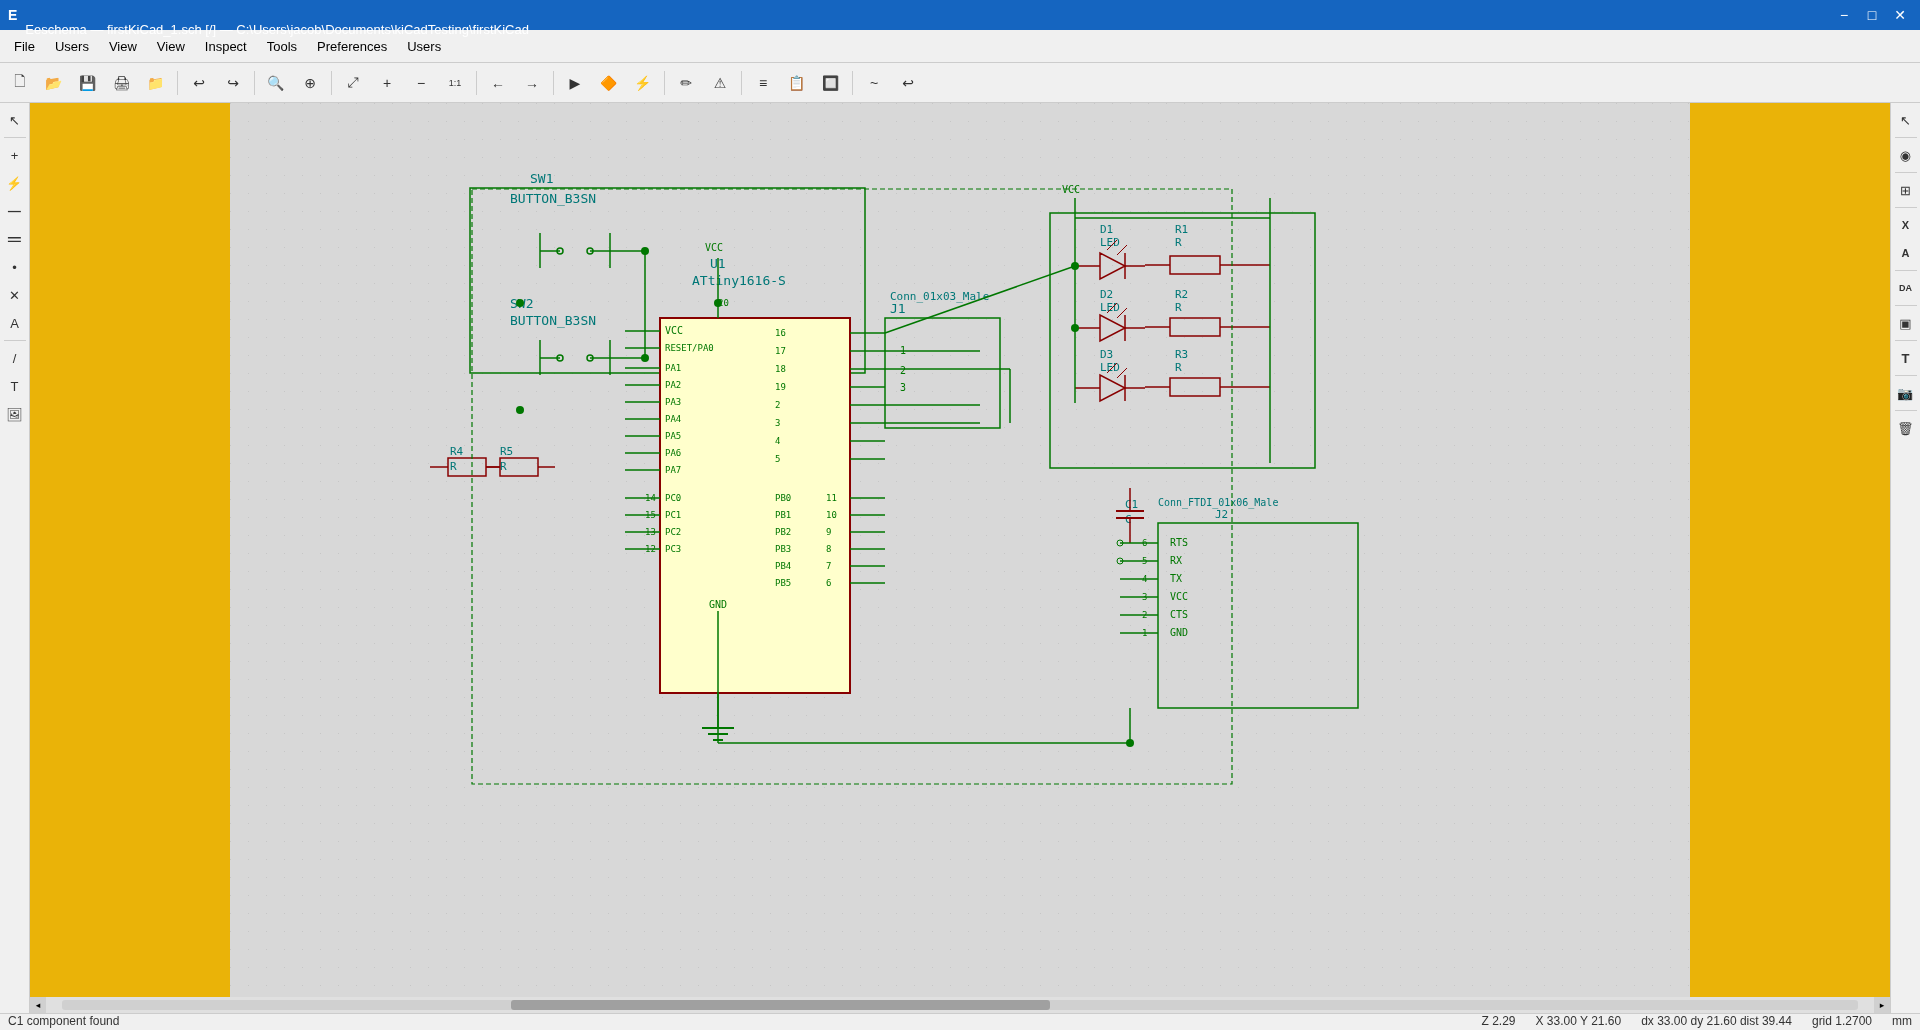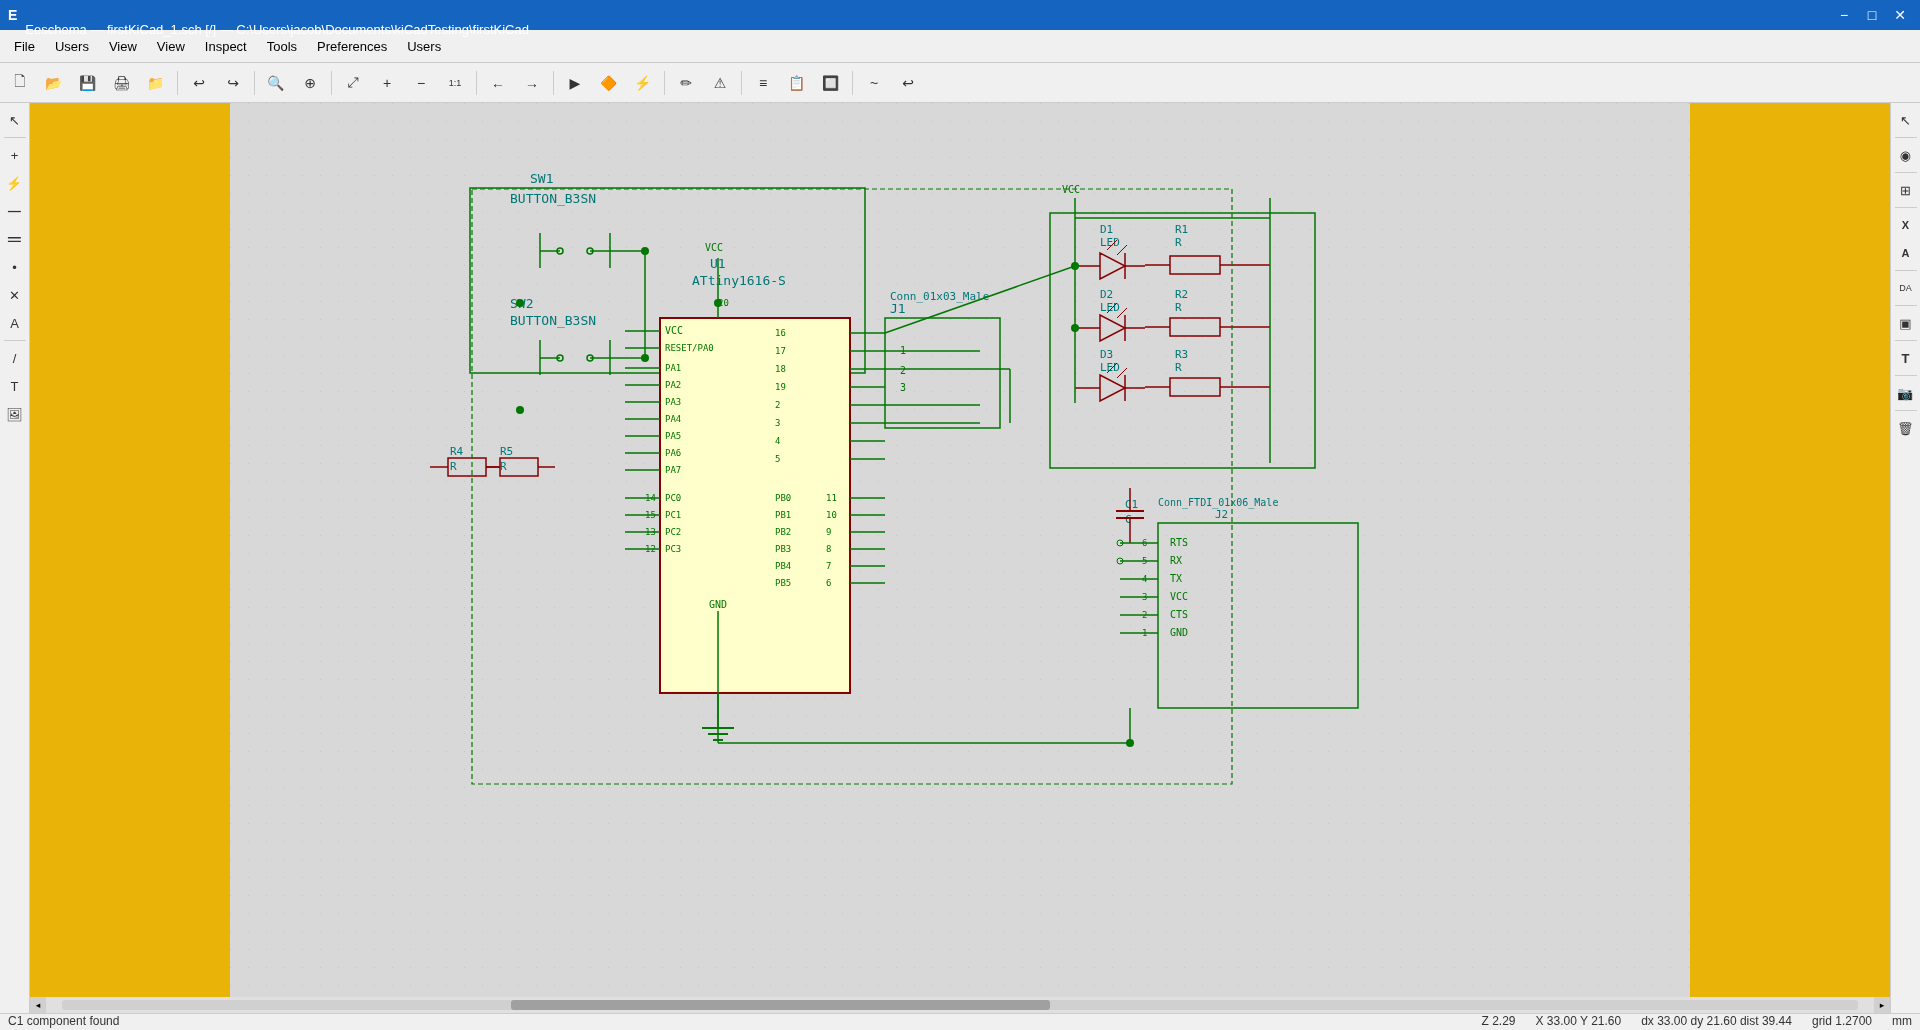--- a/index.html
+++ b/index.html
@@ -610,21 +610,21 @@
   <div id="right-toolbar">
     <button class="rt-btn" title="Cursor">↖</button>
     <div class="rt-separator"></div>
     <button class="rt-btn" title="Highlight Net">◉</button>
     <div class="rt-separator"></div>
     <button class="rt-btn" title="Grid">⊞</button>
     <div class="rt-separator"></div>
     <button class="rt-btn" style="font-size:11px;font-weight:bold;">X</button>
     <button class="rt-btn" style="font-size:11px;font-weight:bold;">A</button>
     <div class="rt-separator"></div>
-    <button class="rt-btn" style="font-size:9px;font-weight:normal;">DA</button>
+    <button class="rt-btn" style="font-size:9px;font-weight:bold;">DA</button>
     <div class="rt-separator"></div>
     <button class="rt-btn" title="Box Select">▣</button>
     <div class="rt-separator"></div>
     <button class="rt-btn" title="Text" style="font-weight:bold;">T</button>
     <div class="rt-separator"></div>
     <button class="rt-btn" title="Camera">📷</button>
     <div class="rt-separator"></div>
     <button class="rt-btn" title="Delete">🗑</button>
   </div>
 

